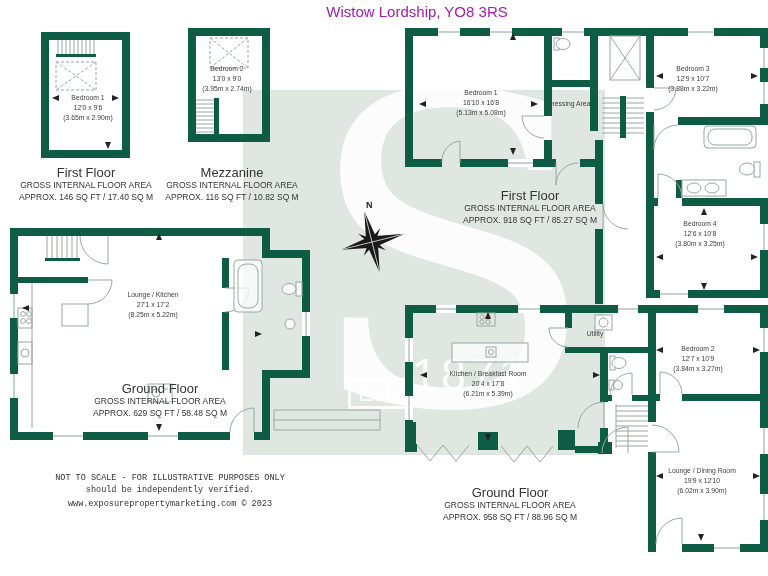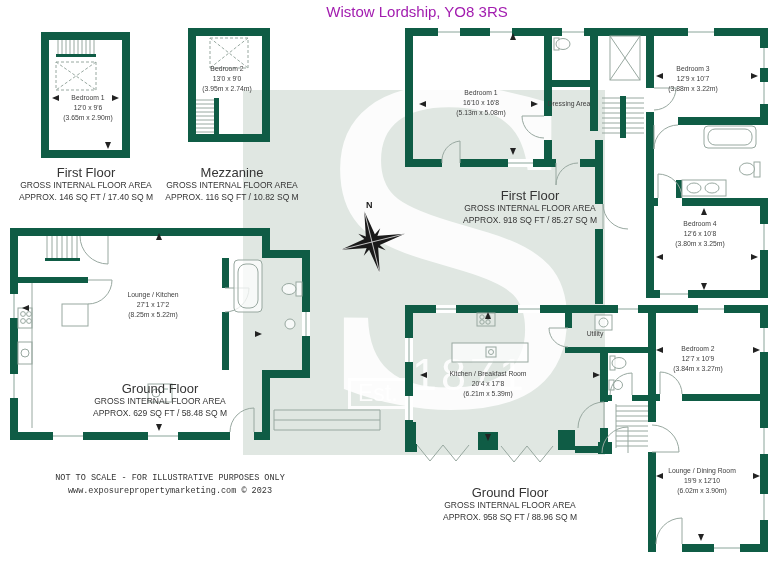--- a/index.html
+++ b/index.html
@@ -459,16 +459,17 @@
     <span class="line">APPROX. 629 SQ FT / 58.48 SQ M</span>
   </div>
   <div class="caption" style="left:510px;top:486px">
     <span class="floor">Ground Floor</span>
     <span class="line">GROSS INTERNAL FLOOR AREA</span>
     <span class="line">APPROX. 958 SQ FT / 88.96 SQ M</span>
   </div>
 
   <div class="footer">
     <span>NOT TO SCALE - FOR ILLUSTRATIVE PURPOSES ONLY</span>
+    <span>should be independently verified.</span>
     <span class="credit">www.exposurepropertymarketing.com © 2023</span>
   </div>
 
 </div>
 
 </body></html>

